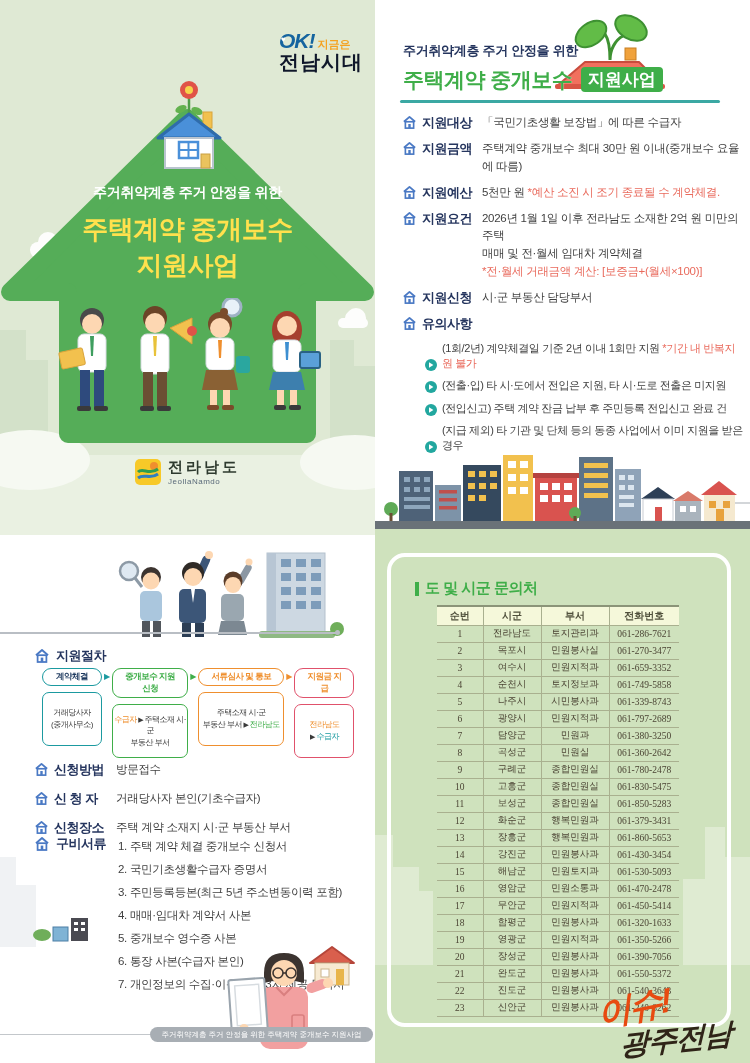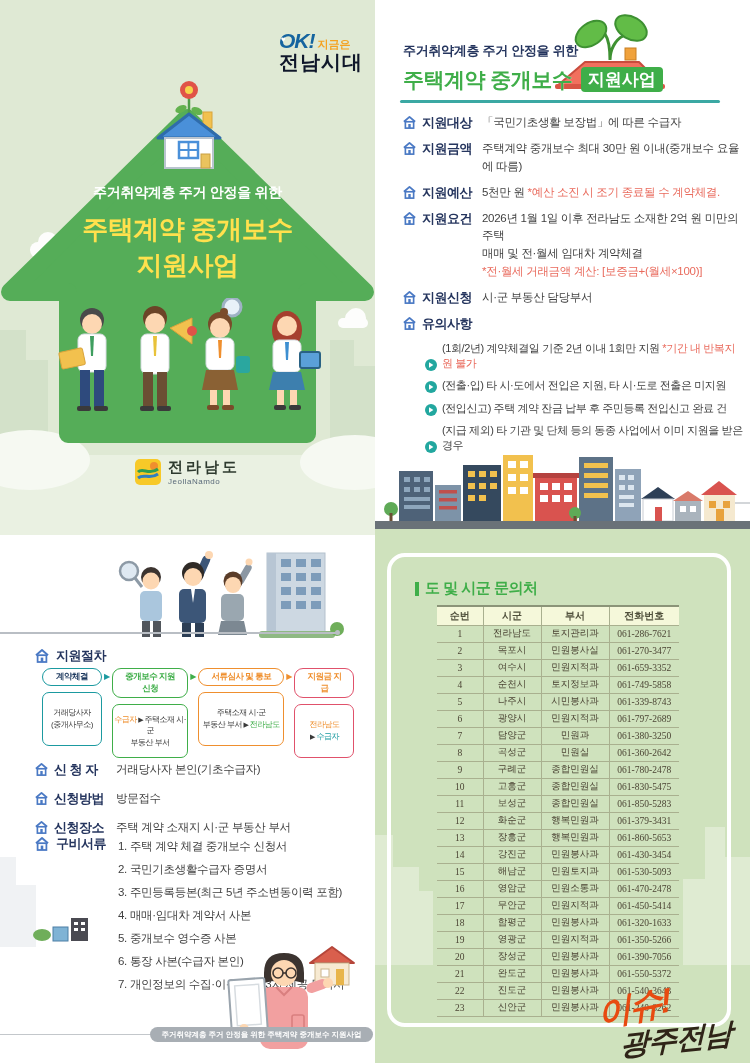--- a/index.html
+++ b/index.html
@@ -66,21 +66,21 @@
   .farrow{font-size:8px;margin:4px 2px 0 2px}
   .c1 .fpill{border-color:#1b9aa0;color:#1e3a5f}.c1 .fbox{border-color:#1b9aa0}
   .c2 .fpill{border-color:#3fae49;color:#3fae49}.c2 .fbox{border-color:#3fae49}
   .c3 .fpill{border-color:#ef8f2e;color:#ef8f2e}.c3 .fbox{border-color:#ef8f2e}
   .c4 .fpill{border-color:#e0516b;color:#ef8f2e}.c4 .fbox{border-color:#e0516b}
   .or{color:#ef8f2e}.gr{color:#3fae49}.tl{color:#1b9aa0}
   .sm{font-size:7px}
   .docs-list div{font-size:11.5px;color:#3f3f3f;letter-spacing:-.3px;line-height:23px}
   .bl-minib{position:absolute;left:33px;top:380px}
   .bl-woman{position:absolute;left:222px;top:408px;z-index:3}
-  .bl-footer{position:absolute;left:150px;top:492px;width:223px;height:15px;background:#a8aeb4;border-radius:8px;color:#fff;font-size:7.5px;font-weight:700;display:flex;align-items:center;justify-content:center;letter-spacing:0;z-index:4}
+  .bl-footer{position:absolute;left:150px;top:492px;width:223px;height:15px;background:#a8aeb4;border-radius:8px;color:#fff;font-size:7.5px;font-weight:400;display:flex;align-items:center;justify-content:center;letter-spacing:0;z-index:4}
   .bl-footer-line{position:absolute;left:0;top:499px;width:150px;height:1px;background:#c3c7cb;z-index:4}
   .bl-sil{position:absolute;background:#e9ecef}
 
   
   .br-box{position:absolute;left:12px;top:18px;width:344px;height:474px;border:4px solid #fff;border-radius:18px}
   .br-title{position:absolute;left:40px;top:44px;display:flex;align-items:center;z-index:2}
   .br-title .bar{width:4px;height:14px;background:#3fae49;margin-right:6px}
   .br-title .txt{font-size:15px;font-weight:900;color:#3fae49;letter-spacing:-.5px}
   table.contacts{position:absolute;left:62px;top:70px;width:242px;border-collapse:collapse;z-index:2;font-family:"Liberation Serif","DejaVu Serif",serif}
   table.contacts th{background:#f5f8da;font-size:10px;font-weight:700;color:#50503c;height:19px;border-top:2px solid #8b9478;border-bottom:1.5px solid #a9b08f}
@@ -468,30 +468,30 @@
         </div>
     </div>
   </div>
 
   <div style="position:absolute;left:33px;top:226px">
 
       <div class="row" style="margin-bottom:11px">
         <svg class="ric">
           <use href="#ic-house"></use>
         </svg>
+        <span class="rlabel" style="width:62px">신청방법</span>
+        <span class="rtext" style="font-size:11.5px">방문접수</span>
+      </div>
+
+      <div class="row" style="margin-bottom:11px">
+        <svg class="ric">
+          <use href="#ic-house"></use>
+        </svg>
         <span class="rlabel" style="width:62px">신 청 자</span>
         <span class="rtext" style="font-size:11.5px">거래당사자 본인(기초수급자)</span>
-      </div>
-
-      <div class="row" style="margin-bottom:11px">
-        <svg class="ric">
-          <use href="#ic-house"></use>
-        </svg>
-        <span class="rlabel" style="width:62px">신청방법</span>
-        <span class="rtext" style="font-size:11.5px">방문접수</span>
       </div>
 
       <div class="row" style="margin-bottom:11px">
         <svg class="ric">
           <use href="#ic-house"></use>
         </svg>
         <span class="rlabel" style="width:62px">신청장소</span>
         <span class="rtext" style="font-size:11.5px">주택 계약 소재지 시·군 부동산 부서</span>
       </div>
     </div>

